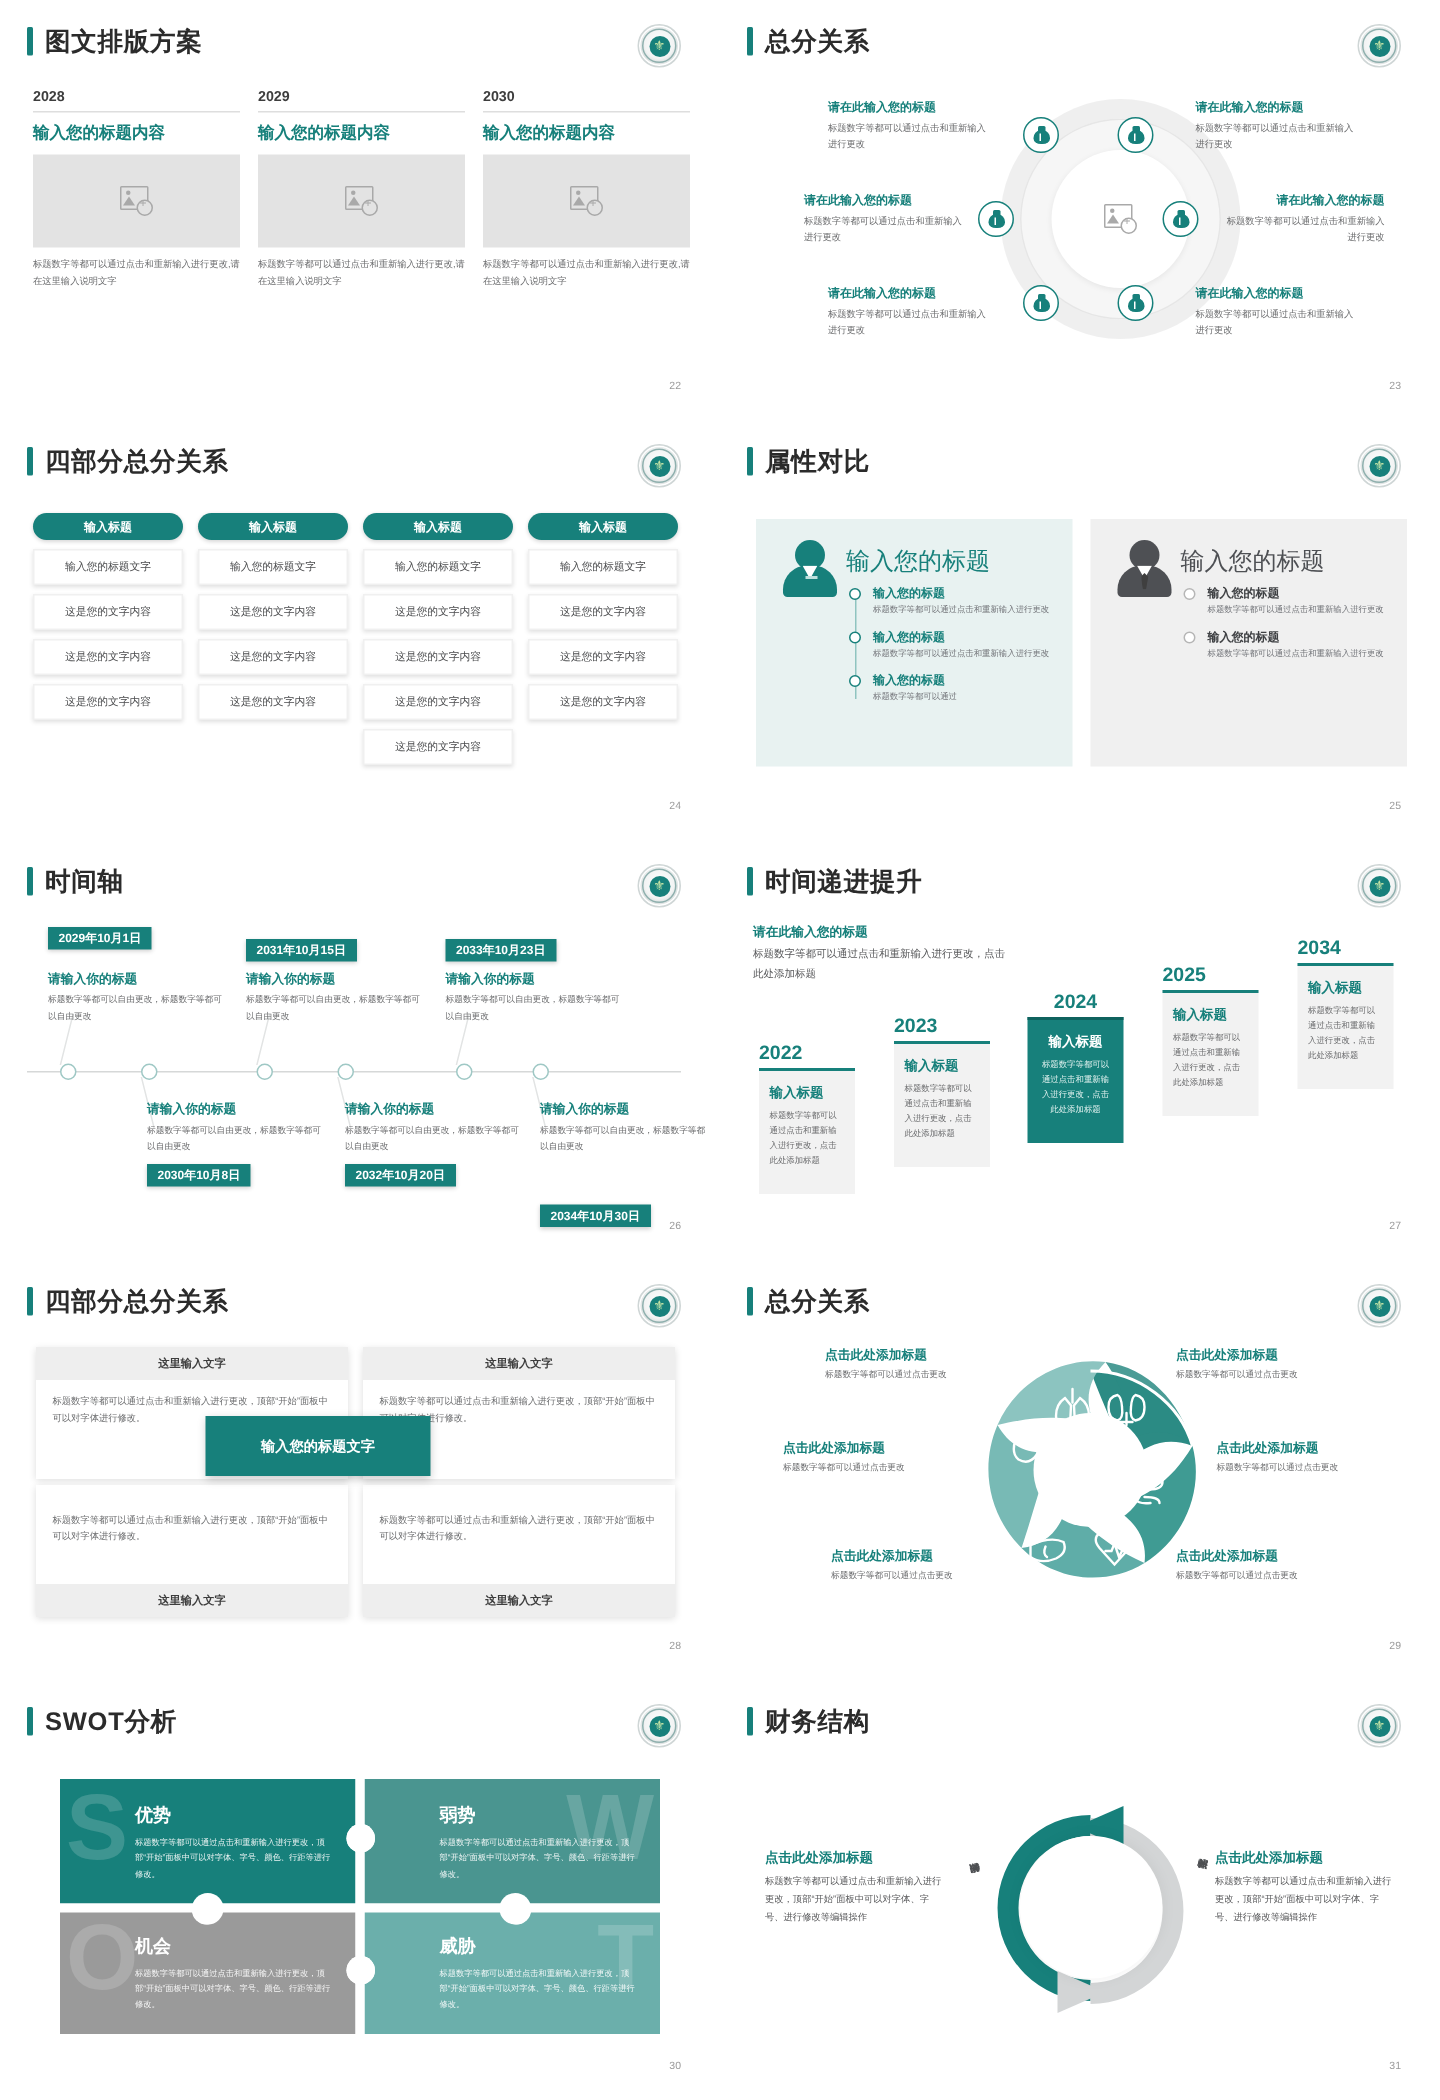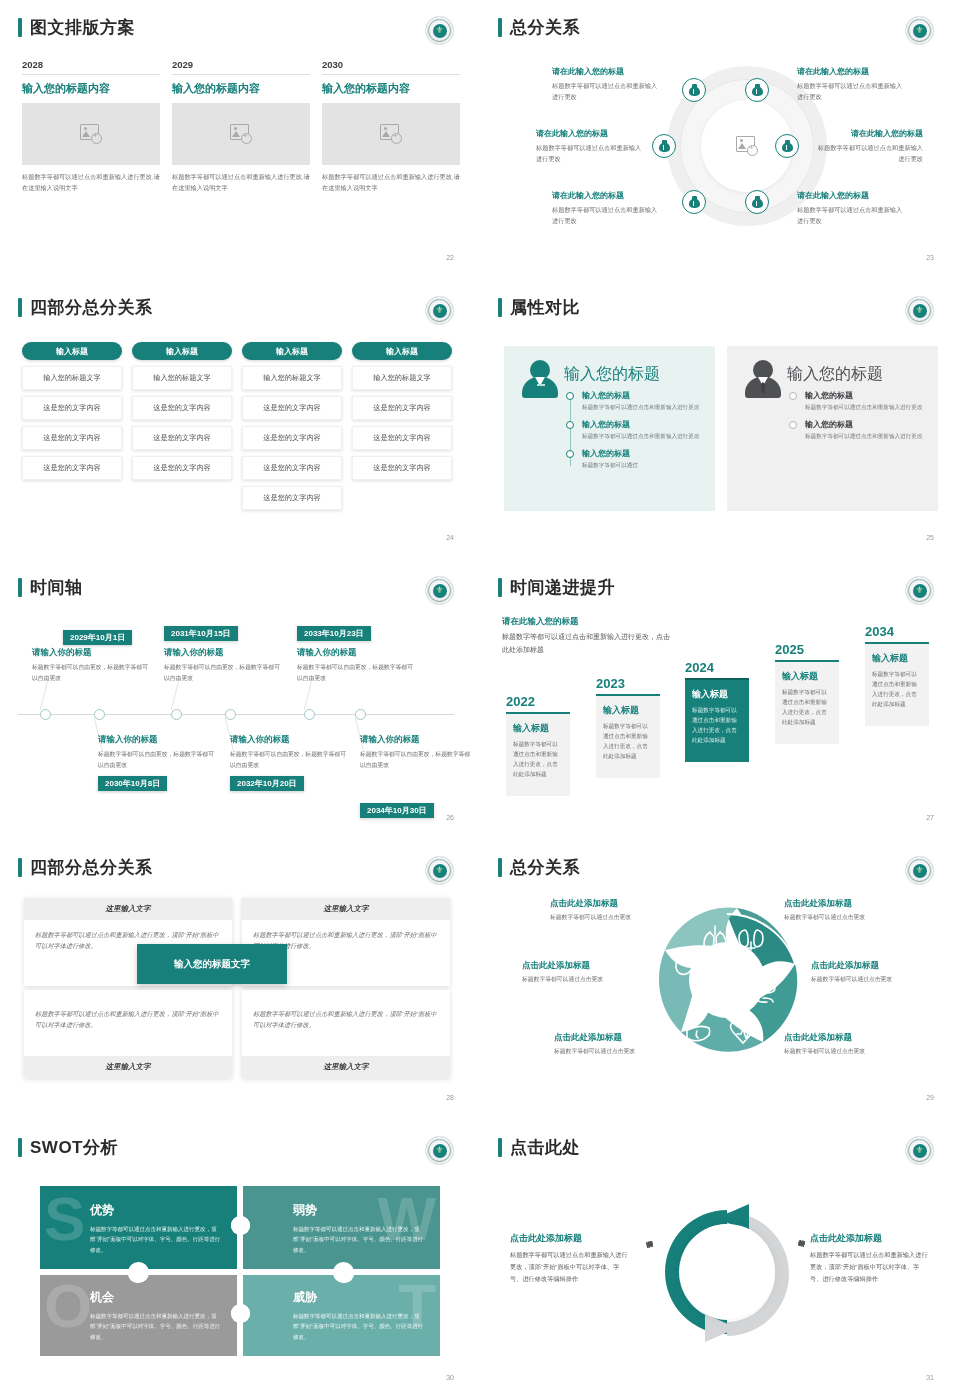--- a/index.html
+++ b/index.html
@@ -108,21 +108,21 @@
   .s27-box.dark{background:#17807b;border-top:2px solid #0e625e;}
   .s27-box .h{font-size:9px;font-weight:bold;margin-bottom:4px;}
   .s27-box.lite .h{color:#17807b;}
   .s27-box.dark .h{color:#fff;}
   .s27-box .p{font-size:5.6px;line-height:1.8;}
   .s27-box.lite .p{color:#6b6c6e;}
   .s27-box.dark .p{color:#dff0ee;}
 
   
   .s28-wrap{position:absolute;left:20px;top:54px;width:426px;height:180px;}
-  .s28-q{position:absolute;width:208px;height:88px;background:#fff;box-shadow:0 1px 5px rgba(0,0,0,.14);font-style:italic;}
+  .s28-q{position:absolute;width:208px;height:88px;background:#fff;box-shadow:0 1px 5px rgba(0,0,0,.14);}
   .s28-tab{height:22px;background:#eeeeee;display:flex;align-items:center;justify-content:center;
            font-size:7.5px;font-weight:bold;color:#3d3d3d;}
   .s28-p{font-size:6.2px;line-height:1.85;color:#6b6c6e;padding:9px 11px;}
   .s28-core{position:absolute;left:113px;top:46px;width:150px;height:40px;background:#17807b;
             display:flex;align-items:center;justify-content:center;color:#fff;font-size:9.5px;font-weight:bold;
             box-shadow:0 2px 6px rgba(0,0,0,.22);z-index:5;}
 
   
   .s29-wrap{position:absolute;left:0;top:46px;width:466px;height:200px;}
   .s29-c{position:absolute;left:163px;top:10px;width:160px;height:160px;}
@@ -444,21 +444,21 @@
       <div class="s26-dot" style="left:300px;"></div>
       <div class="s26-dot" style="left:351px;"></div>
 
       <div class="s26-conn" style="left:40px;top:62px;height:34px;transform:skewX(-14deg);background:#e2e4e4;"></div>
       <div class="s26-conn" style="left:171px;top:62px;height:34px;transform:skewX(-14deg);background:#e2e4e4;"></div>
       <div class="s26-conn" style="left:304px;top:62px;height:34px;transform:skewX(-14deg);background:#e2e4e4;"></div>
       <div class="s26-conn" style="left:94px;top:104px;height:34px;transform:skewX(14deg);background:#e2e4e4;"></div>
       <div class="s26-conn" style="left:225px;top:104px;height:34px;transform:skewX(14deg);background:#e2e4e4;"></div>
       <div class="s26-conn" style="left:355px;top:104px;height:34px;transform:skewX(14deg);background:#e2e4e4;"></div>
 
-      <div class="s26-badge" style="left:28px;top:16px;margin-left:31px;">2029年10月1日</div>
+      <div class="s26-badge" style="left:28px;top:4px;">2029年10月1日</div>
       <div class="s26-badge" style="left:160px;top:12px;">2031年10月15日</div>
       <div class="s26-badge" style="left:293px;top:12px;">2033年10月23日</div>
 
       <div class="s26-blk" style="left:28px;top:33px;">
         <div class="h">请输入你的标题</div>
         <div class="p">标题数字等都可以自由更改，标题数字等都可以自由更改</div>
       </div>
       <div class="s26-blk" style="left:160px;top:33px;">
         <div class="h">请输入你的标题</div>
         <div class="p">标题数字等都可以自由更改，标题数字等都可以自由更改</div>
@@ -514,21 +514,21 @@
         <div class="p">标题数字等都可以通过点击和重新输入进行更改，点击此处添加标题</div>
       </div>
     </div>
     <div class="s27-step" style="left:112px;top:112px;">
       <div class="s27-yr">2023</div>
       <div class="s27-box lite" style="height:84px;">
         <div class="h">输入标题</div>
         <div class="p">标题数字等都可以通过点击和重新输入进行更改，点击此处添加标题</div>
       </div>
     </div>
-    <div class="s27-step" style="left:201px;top:96px;">
+    <div class="s27-step" style="left:201px;top:96px;text-align:center;">
       <div class="s27-yr">2024</div>
       <div class="s27-box dark" style="height:84px;">
         <div class="h">输入标题</div>
         <div class="p">标题数字等都可以通过点击和重新输入进行更改，点击此处添加标题</div>
       </div>
     </div>
     <div class="s27-step" style="left:291px;top:78px;">
       <div class="s27-yr">2025</div>
       <div class="s27-box lite" style="height:84px;">
         <div class="h">输入标题</div>
@@ -701,21 +701,21 @@
       <div class="knob" style="left:293px;top:76px;width:21px;height:21px;z-index:7;"></div>
     </div>
     <div class="pgno">30</div>
   </div>
     </div>
 
   <div class="slide">
       <div class="inner">
     <div class="s-title">
       <div class="s-bar"></div>
-      <div class="s-h">点击此处</div>
+      <div class="s-h">财务结构</div>
     </div>
     <div class="logo">
       <div class="ring">
             <div class="core">
               <span>⚜</span>
             </div>
           </div>
     </div>
     <div class="s31-wrap">
       <svg style="position:absolute;left:173px;top:18px;" width="140" height="170" viewBox="0 0 140 170">

